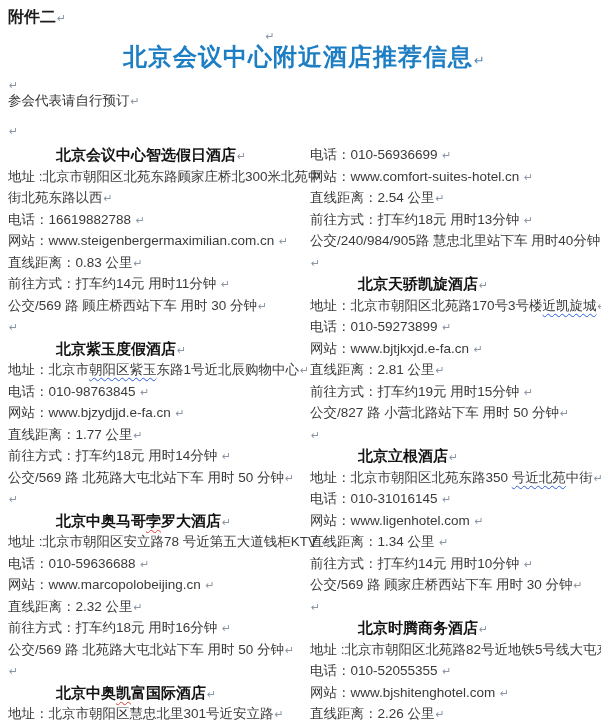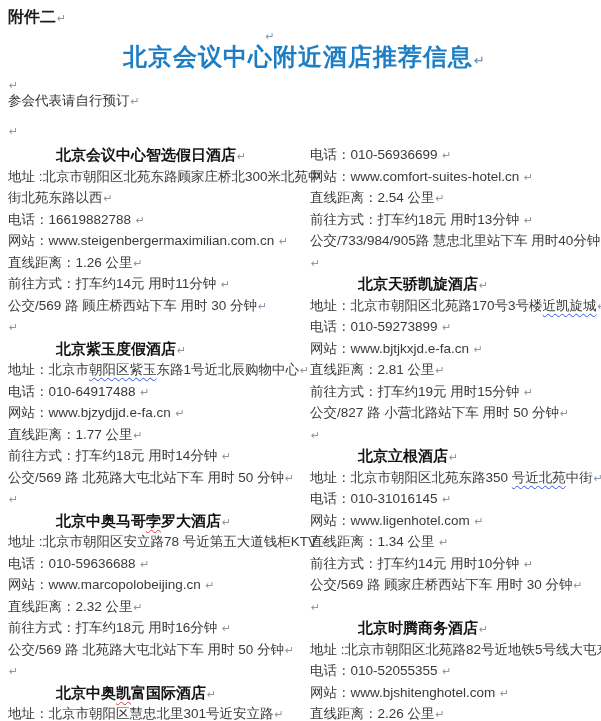--- a/index.html
+++ b/index.html
@@ -68,27 +68,27 @@
 
   <div class="pilcrow-line2"><span class="pilcrow">↵</span></div>
 
   <div class="columns">
     <div class="col col-left" id="col-left">
         <div class="line heading"><span>北京会议中心智选假日酒店</span><span class="pilcrow">↵</span></div>
         <div class="line"><span>地址 :北京市朝阳区北苑东路顾家庄桥北300米北苑中</span></div>
         <div class="line"><span>街北苑东路以西</span><span class="pilcrow">↵</span></div>
         <div class="line"><span>电话：16619882788 </span><span class="pilcrow">↵</span></div>
         <div class="line"><span>网站：www.steigenbergermaximilian.com.cn </span><span class="pilcrow">↵</span></div>
-        <div class="line"><span>直线距离：1.26 公里</span><span class="pilcrow">↵</span></div>
+        <div class="line"><span>直线距离：0.83 公里</span><span class="pilcrow">↵</span></div>
         <div class="line"><span>前往方式：打车约14元 用时11分钟 </span><span class="pilcrow">↵</span></div>
         <div class="line"><span>公交/569 路 顾庄桥西站下车 用时 30 分钟</span><span class="pilcrow">↵</span></div>
         <div class="line"><span class="pilcrow">↵</span></div>
         <div class="line heading"><span>北京紫玉度假酒店</span><span class="pilcrow">↵</span></div>
         <div class="line"><span>地址：北京市</span><span class="wavy-blue">朝阳区紫玉</span><span>东路1号近北辰购物中心</span><span class="pilcrow">↵</span></div>
-        <div class="line"><span>电话：010-64917488 </span><span class="pilcrow">↵</span></div>
+        <div class="line"><span>电话：010-98763845 </span><span class="pilcrow">↵</span></div>
         <div class="line"><span>网站：www.bjzydjjd.e-fa.cn </span><span class="pilcrow">↵</span></div>
         <div class="line"><span>直线距离：1.77 公里</span><span class="pilcrow">↵</span></div>
         <div class="line"><span>前往方式：打车约18元 用时14分钟 </span><span class="pilcrow">↵</span></div>
         <div class="line"><span>公交/569 路 北苑路大屯北站下车 用时 50 分钟</span><span class="pilcrow">↵</span></div>
         <div class="line"><span class="pilcrow">↵</span></div>
         <div class="line heading"><span>北京中奥马哥</span><span class="wavy-red">孛</span><span>罗大酒店</span><span class="pilcrow">↵</span></div>
         <div class="line"><span>地址 :北京市朝阳区安立路78 号近第五大道钱柜KTV </span><span class="pilcrow">↵</span></div>
         <div class="line"><span>电话：010-59636688 </span><span class="pilcrow">↵</span></div>
         <div class="line"><span>网站：www.marcopolobeijing.cn </span><span class="pilcrow">↵</span></div>
         <div class="line"><span>直线距离：2.32 公里</span><span class="pilcrow">↵</span></div>
@@ -96,21 +96,21 @@
         <div class="line"><span>公交/569 路 北苑路大屯北站下车 用时 50 分钟</span><span class="pilcrow">↵</span></div>
         <div class="line"><span class="pilcrow">↵</span></div>
         <div class="line heading"><span>北京中奥</span><span class="wavy-red">凯</span><span>富国际酒店</span><span class="pilcrow">↵</span></div>
         <div class="line"><span>地址：北京市</span><span class="wavy-blue">朝阳区慧忠北里</span><span>301号近安立路</span><span class="pilcrow">↵</span></div>
       </div>
     <div class="col col-right" id="col-right">
         <div class="line"><span>电话：010-56936699 </span><span class="pilcrow">↵</span></div>
         <div class="line"><span>网站：www.comfort-suites-hotel.cn </span><span class="pilcrow">↵</span></div>
         <div class="line"><span>直线距离：2.54 公里</span><span class="pilcrow">↵</span></div>
         <div class="line"><span>前往方式：打车约18元 用时13分钟 </span><span class="pilcrow">↵</span></div>
-        <div class="line"><span>公交/733/984/905路 慧忠北里站下车 用时40分钟</span></div>
+        <div class="line"><span>公交/240/984/905路 慧忠北里站下车 用时40分钟</span></div>
         <div class="line"><span class="pilcrow">↵</span></div>
         <div class="line heading"><span>北京天骄凯旋酒店</span><span class="pilcrow">↵</span></div>
         <div class="line"><span>地址：北京市朝阳区北苑路170号3号楼</span><span class="wavy-blue">近凯旋城</span><span class="pilcrow">↵</span></div>
         <div class="line"><span>电话：010-59273899 </span><span class="pilcrow">↵</span></div>
         <div class="line"><span>网站：www.bjtjkxjd.e-fa.cn </span><span class="pilcrow">↵</span></div>
         <div class="line"><span>直线距离：2.81 公里</span><span class="pilcrow">↵</span></div>
         <div class="line"><span>前往方式：打车约19元 用时15分钟 </span><span class="pilcrow">↵</span></div>
         <div class="line"><span>公交/827 路 小营北路站下车 用时 50 分钟</span><span class="pilcrow">↵</span></div>
         <div class="line"><span class="pilcrow">↵</span></div>
         <div class="line heading"><span>北京立根酒店</span><span class="pilcrow">↵</span></div>

